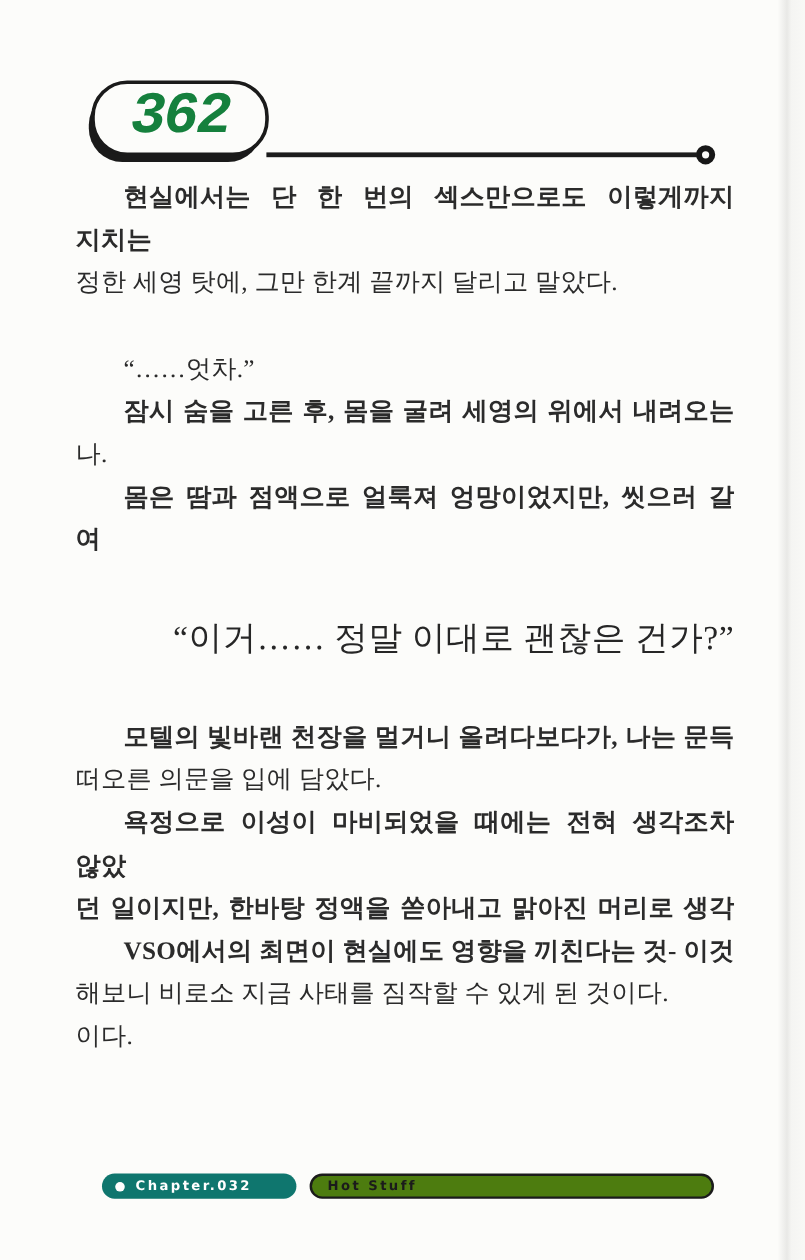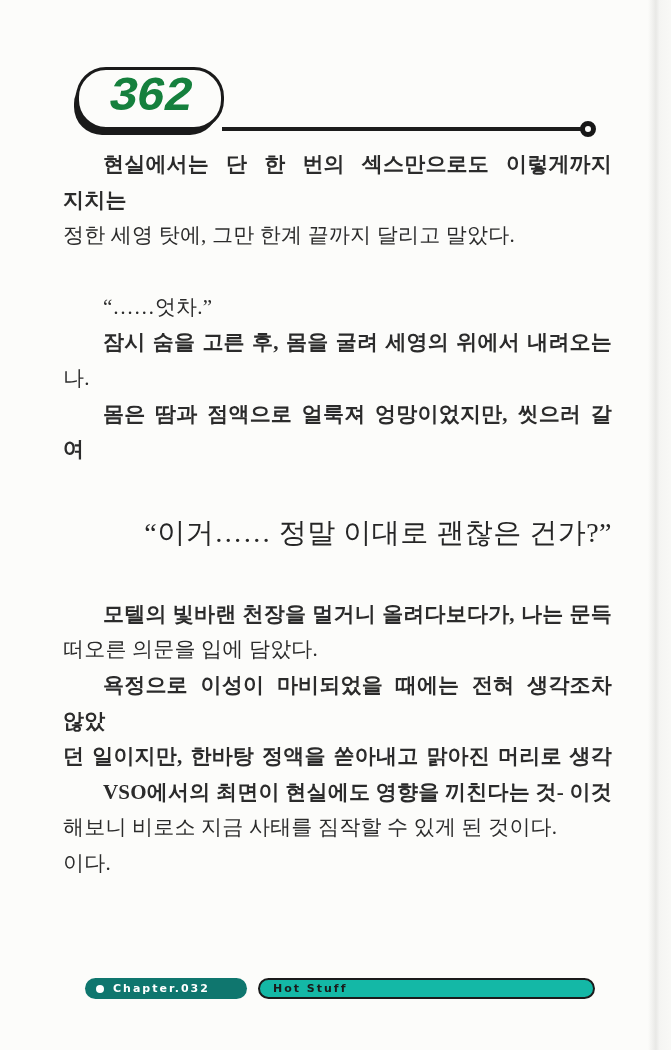--- a/index.html
+++ b/index.html
@@ -105,21 +105,21 @@
     font-size: 11px;
     font-weight: bold;
     letter-spacing: 2px;
     color: #ffffff;
     transform: translateY(-0.5px);
   }
   .title-pill {
     position: absolute;
     left: 258px; top: 978px;
     width: 337px; height: 21px;
-    background: #14b8a6;
+    background: #4d7c0f;
     border: 2px solid #1b1b1b;
     border-radius: 11px;
     display: flex;
     align-items: center;
     padding-left: 13px;
   }
   .title-pill span.lbl {
     font-family: "DejaVu Sans", "Liberation Sans", sans-serif;
     font-size: 11px;
     font-weight: bold;

